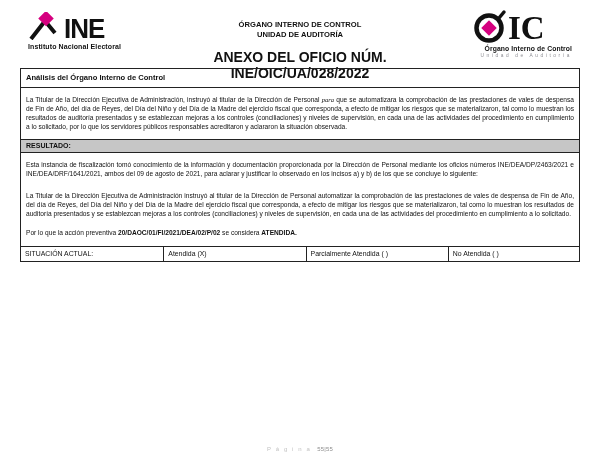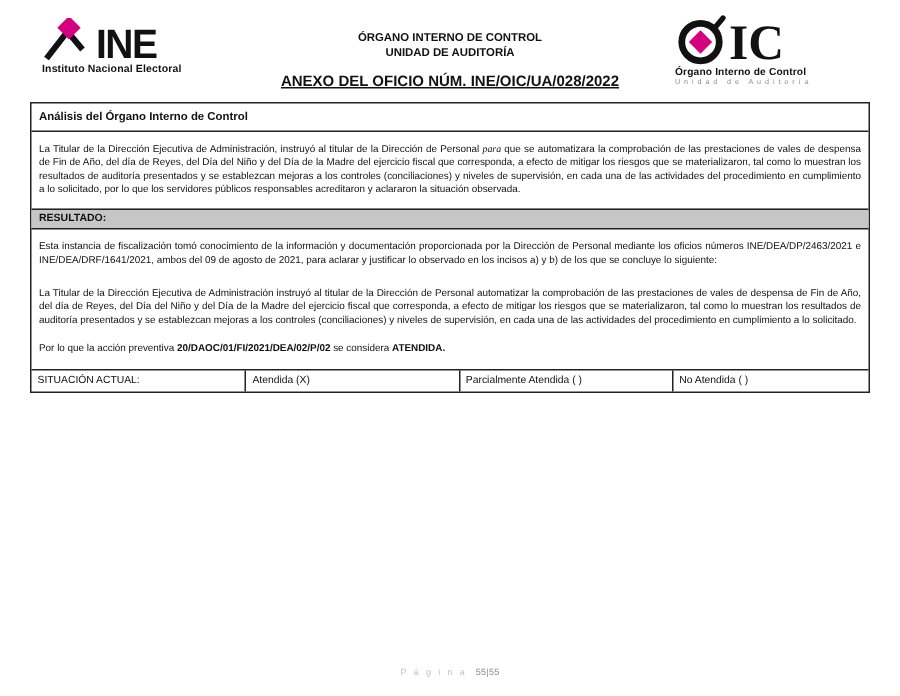--- a/index.html
+++ b/index.html
@@ -7,22 +7,22 @@
   .page{position:absolute;inset:0;background:#fff;}
 
   
   .header{position:absolute;top:8px;left:28px;right:28px;height:58px;display:flex;justify-content:space-between;align-items:flex-start;}
   .ine-logo{width:140px;display:flex;flex-direction:column;align-items:flex-start;padding-top:4px;}
   .ine-mark{display:flex;align-items:flex-end;gap:2px;}
   .ine-acronym{font-size:26px;font-weight:bold;letter-spacing:-1px;line-height:0.85;transform:scaleY(1.05);}
   .ine-caption{font-size:7px;font-weight:bold;margin-top:3px;letter-spacing:0.1px;}
   .header-center{flex:1;text-align:center;padding-top:12px;}
   .hc-line{font-size:7.6px;font-weight:bold;line-height:10px;}
-  .hc-anexo{font-size:10px;font-weight:bold;margin-top:9px;text-decoration:underline;}
-  .oic-logo{width:140px;display:flex;flex-direction:column;align-items:flex-start;padding-left:18px;box-sizing:border-box;}
+  .hc-anexo{font-size:14px;font-weight:bold;margin-top:9px;}
+  .oic-logo{width:140px;display:flex;flex-direction:column;align-items:flex-end;padding-left:18px;box-sizing:border-box;}
   .oic-caption{font-size:6.8px;font-weight:bold;margin-top:1px;letter-spacing:0.1px;}
   .oic-subcaption{font-size:4.8px;letter-spacing:2.6px;color:#8d8d93;margin-top:1px;}
 
   
   .docbox{position:absolute;top:68px;left:20px;width:558px;border:1px solid #222;}
   .row-title{padding:4px 5px 5px;font-size:7.6px;font-weight:bold;}
   .row-para{border-top:1px solid #222;padding:7px 5px 8px;font-size:6.6px;line-height:9px;text-align:justify;}
   .row-resultado{border-top:1px solid #222;background:#c6c6c6;padding:2px 5px 3px;font-size:7px;font-weight:bold;}
   .row-result{border-top:1px solid #222;padding:7px 5px 9px;font-size:6.6px;line-height:9px;text-align:justify;}
   .row-result p{margin:0;}

